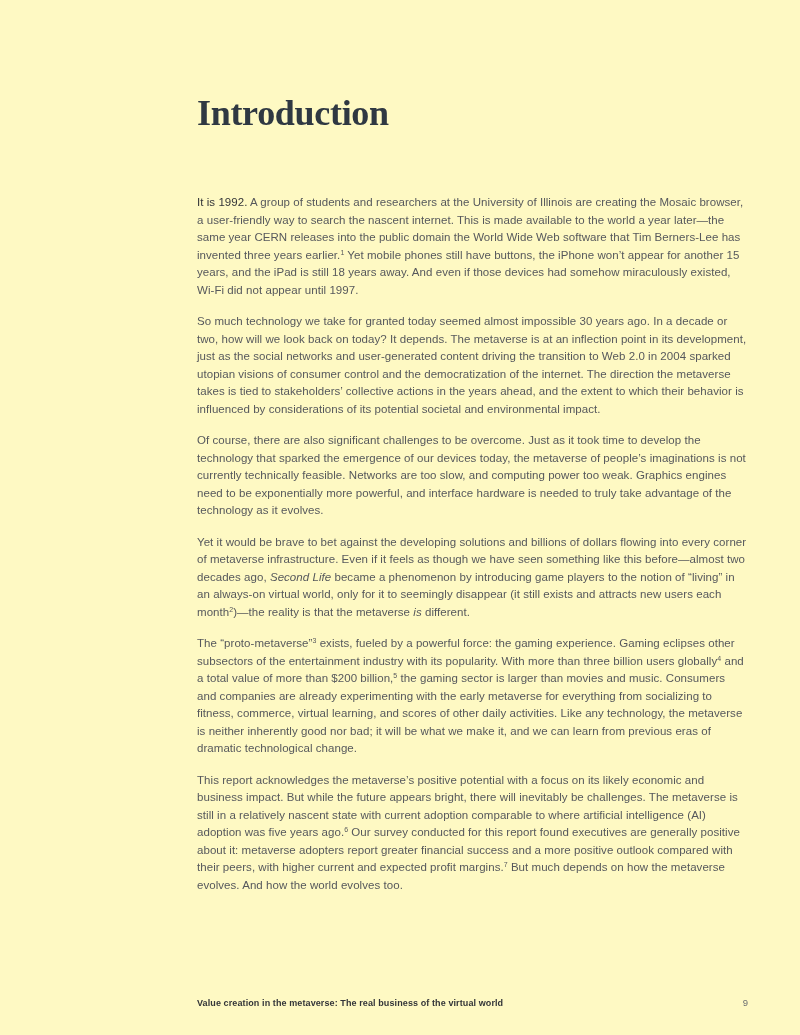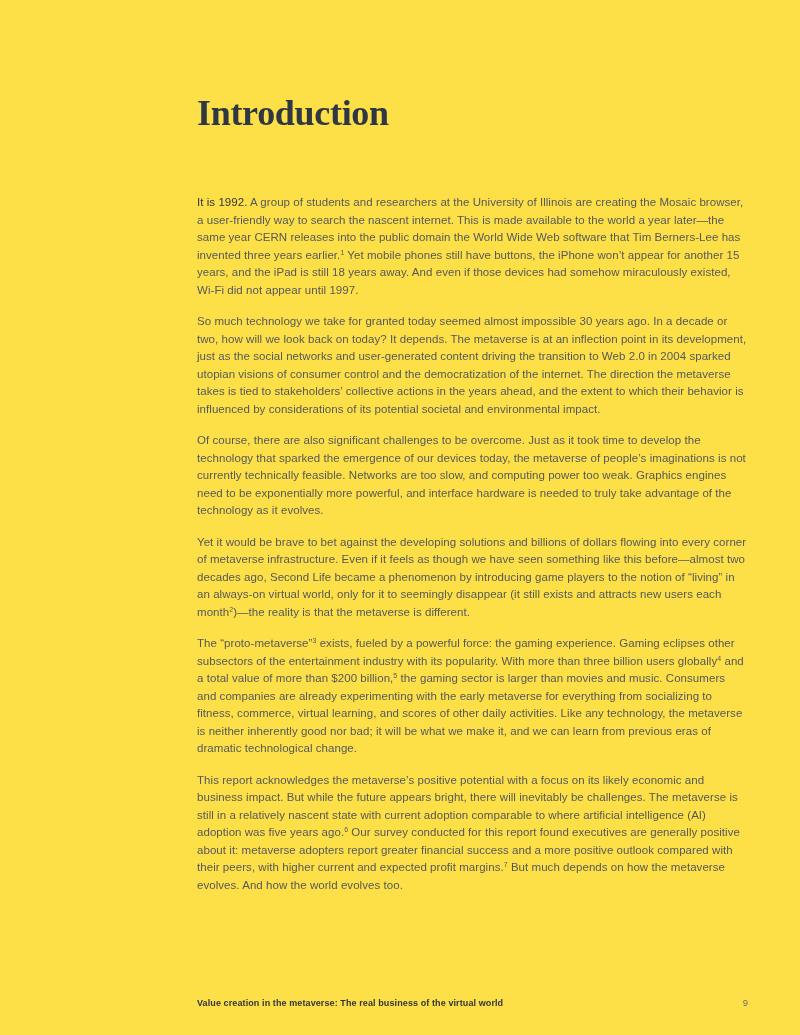--- a/index.html
+++ b/index.html
@@ -4,21 +4,21 @@
 <style>
   html, body {
     margin: 0;
     padding: 0;
     background: #ffffff;
   }
   .page {
     position: relative;
     width: 800px;
     height: 1035px;
-    background: #fde047;
+    background: #fef9c3;
     overflow: hidden;
     font-family: "Liberation Sans", sans-serif;
   }
   .content {
     position: absolute;
     left: 197px;
     top: 93px;
     width: 550px;
   }
   h1.doc-title {
@@ -35,21 +35,21 @@
     font-size: 11.5px;
     line-height: 17.5px;
     color: #56585c;
     letter-spacing: 0.05px;
   }
   .body-text p.para:last-child { margin-bottom: 0; }
   .body-text .b {
     font-weight: 400;
     color: #333538;
   }
-  .body-text .i { }
+  .body-text .i { font-style: italic; }
   .body-text sup {
     font-size: 7px;
     line-height: 0;
     vertical-align: baseline;
     position: relative;
     top: -4px;
   }
   .page-footer {
     position: absolute;
     left: 197px;

